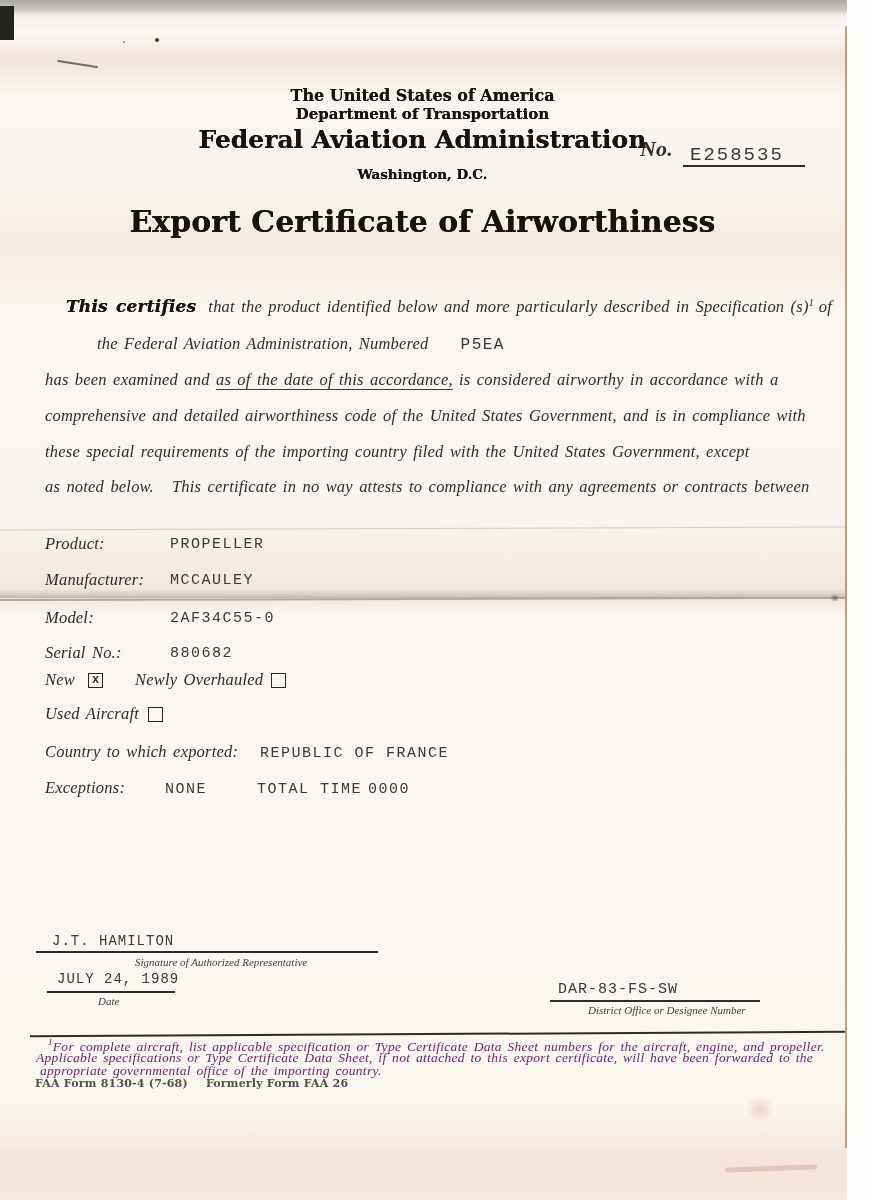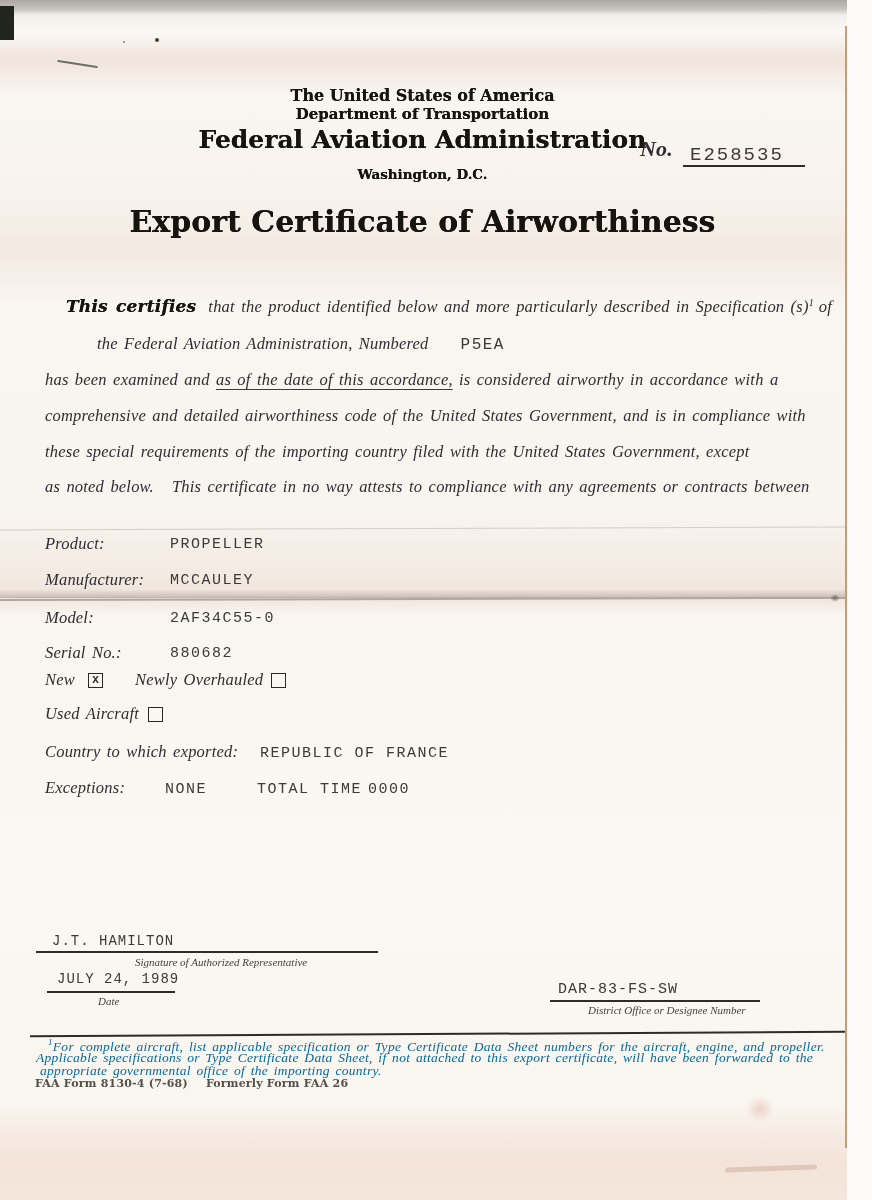--- a/index.html
+++ b/index.html
@@ -34,21 +34,21 @@
   .center{left:0;width:845px;text-align:center;}
   .script{font-style:italic;font-size:16.5px;line-height:1.2;color:#2f2d33;
       white-space:nowrap;letter-spacing:.2px;word-spacing:2px;}
   .mono{font-family:"Liberation Mono",monospace;color:#3d3937;white-space:nowrap;}
   .cap{font-style:italic;font-size:11px;color:#45423e;white-space:nowrap;}
   .uline{text-decoration:underline;text-underline-offset:4px;text-decoration-thickness:1px;text-decoration-color:#3c3a45;}
   .hr{position:absolute;background:#2e2b28;height:1.5px;}
   .cb{position:absolute;width:15px;height:15px;border:1.6px solid #2a2824;box-sizing:border-box;
       font:bold 11px/12px "Liberation Mono",monospace;text-align:center;color:#2a2824;}
   .sup{font-size:10px;vertical-align:super;font-style:italic;}
-  .fn{font-style:italic;font-size:13.5px;color:#0369a1;white-space:nowrap;letter-spacing:.3px;word-spacing:2px;}
+  .fn{font-style:italic;font-size:13.5px;color:#701a75;white-space:nowrap;letter-spacing:.3px;word-spacing:2px;}
   .formline{font-family:"DejaVu Serif",serif;font-weight:bold;font-size:11px;color:#53504a;
       letter-spacing:.2px;white-space:nowrap;}
 </style>
 </head>
 <body>
 
 <div class="page">
   <div class="paper a"></div>
   <div class="a beyond-edge"></div>
   <div class="a edge-line"></div>

